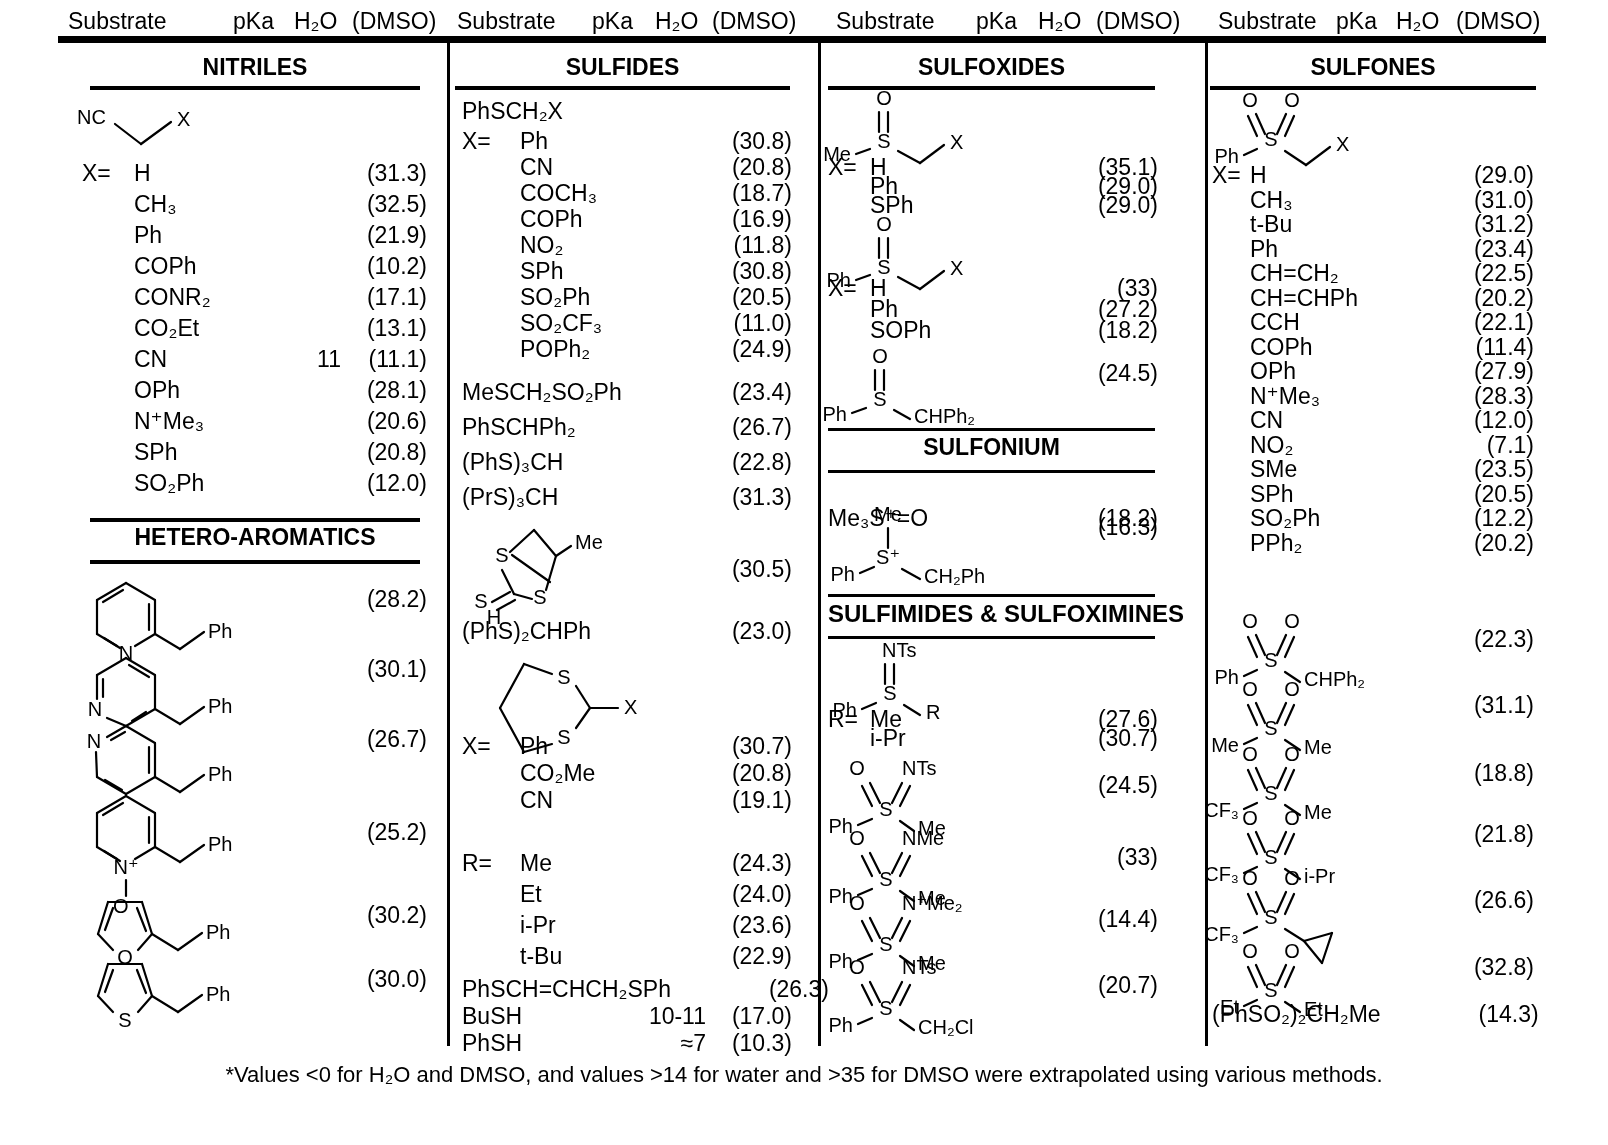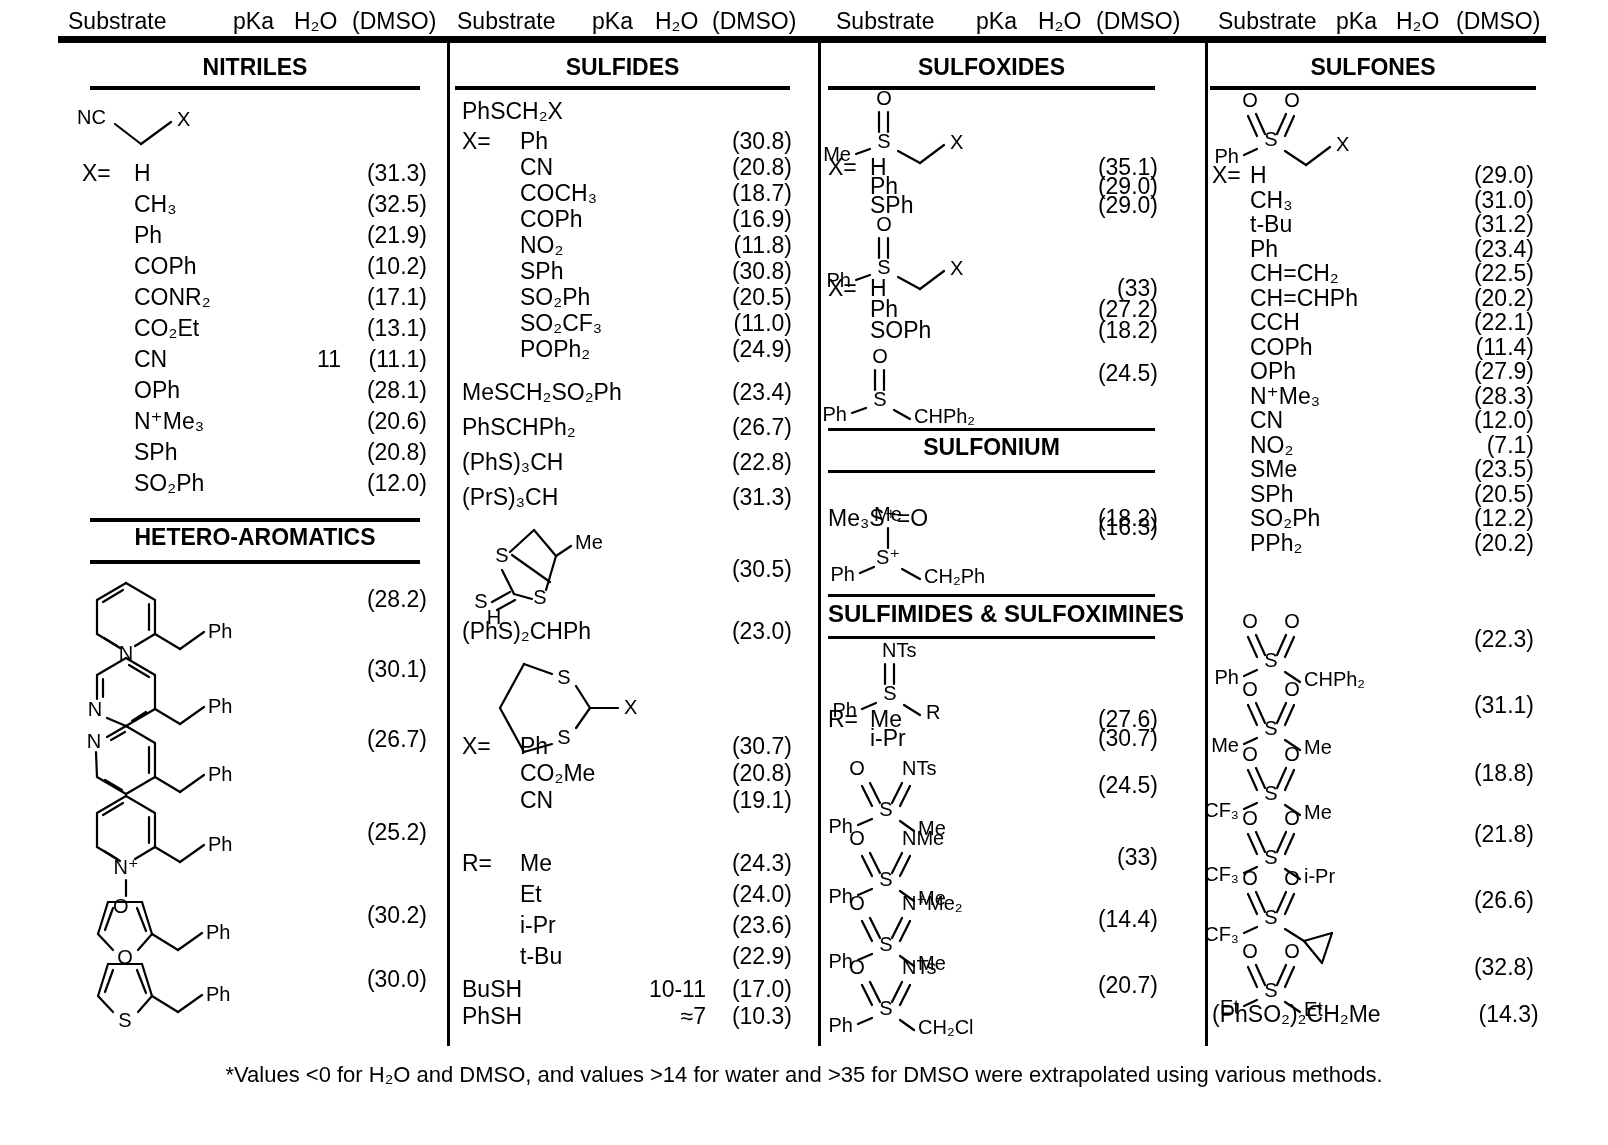--- a/index.html
+++ b/index.html
@@ -421,20 +421,26 @@
       <div class="row">
         <span class="pre"></span>
         <span class="lab">t-Bu</span>
         <span class="h2o"></span>
         <span class="dmso">(22.9)</span>
       </div>
     </div>
   <div class="rows" style="left:462px;top:976px;width:330px;--rh:27px;--pw:0px">
       <div class="row">
         <span class="pre"></span>
+        <span class="lab">PhSCH=CHCH₂SPh</span>
+        <span class="h2o"></span>
+        <span class="dmso">(26.3)</span>
+      </div>
+      <div class="row">
+        <span class="pre"></span>
         <span class="lab">BuSH</span>
         <span class="h2o">10-11</span>
         <span class="dmso">(17.0)</span>
       </div>
       <div class="row">
         <span class="pre"></span>
         <span class="lab">PhSH</span>
         <span class="h2o">≈7</span>
         <span class="dmso">(10.3)</span>
       </div>

